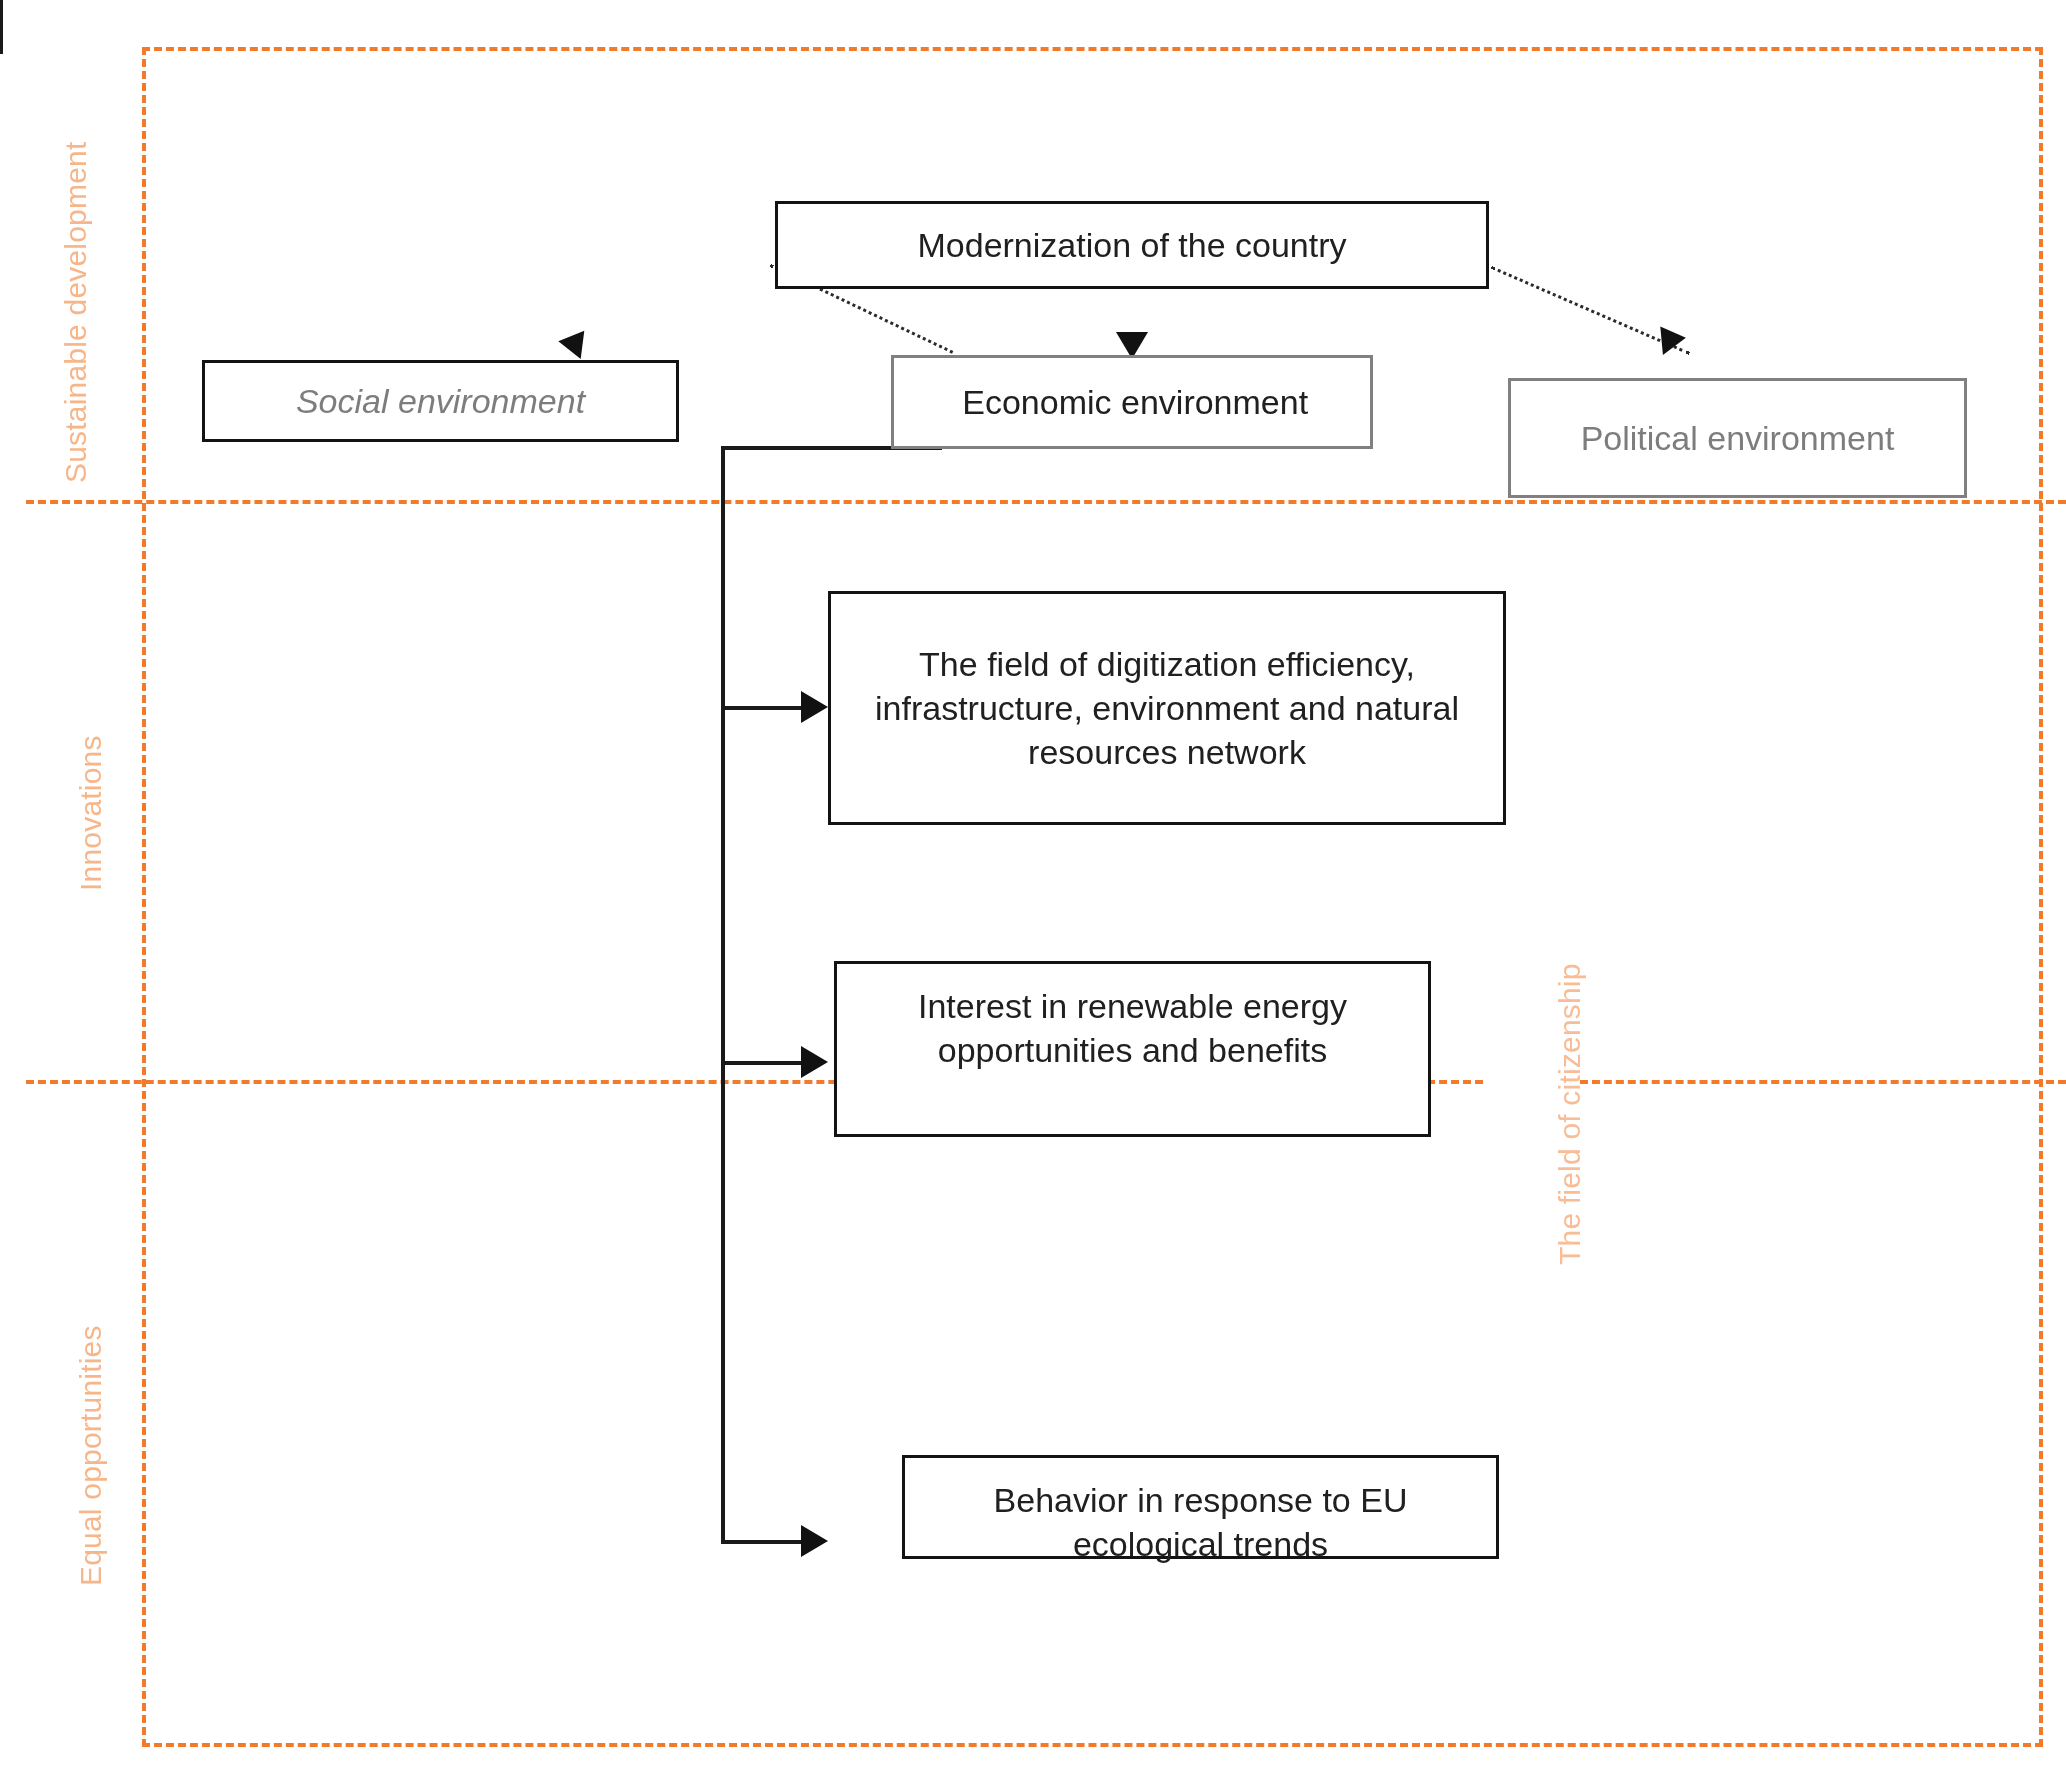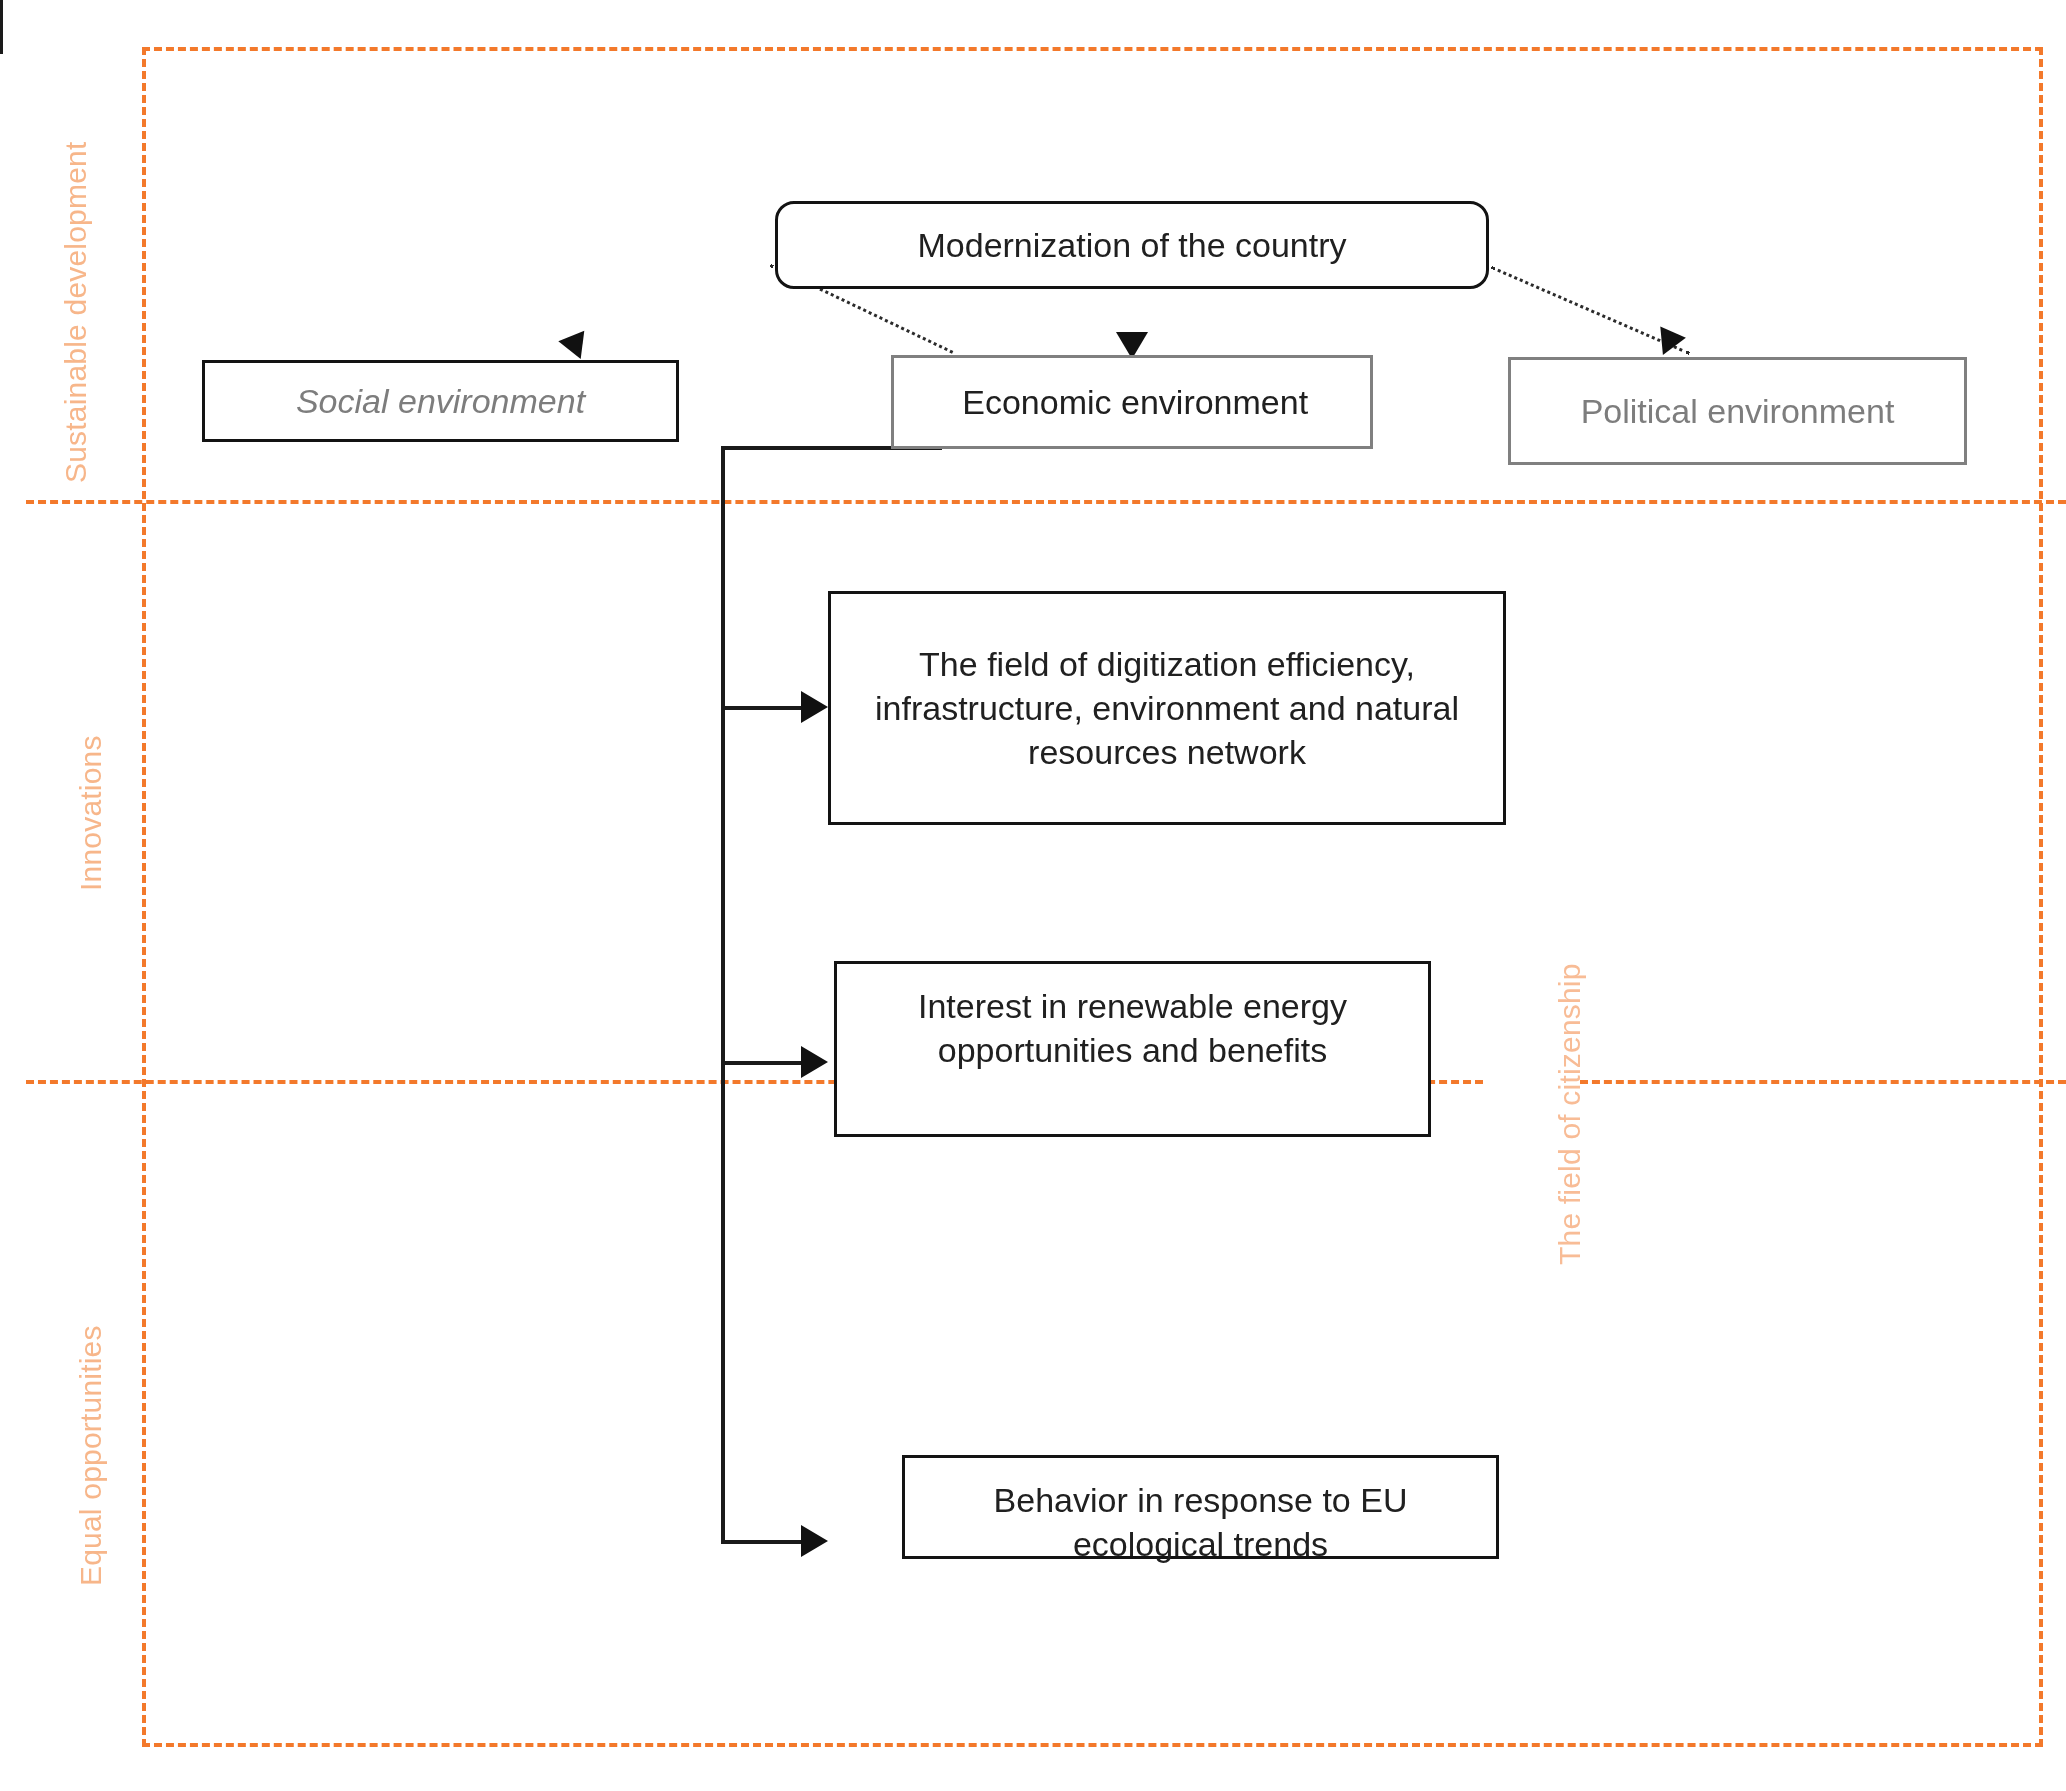--- a/index.html
+++ b/index.html
@@ -64,24 +64,24 @@
     font-size: 34px;
     line-height: 1.30;
     color: #202020;
     padding: 4.5px 13.6px;
   }
   .node.black-border { border: 3.8px solid #131313; }
   .node.gray-border  { border: 3.8px solid #808080; }
   .node.gray-text    { color: #7D7D7D; }
   .node.top-text     { align-items: flex-start; padding-top: 19.6px; }
 
-  #node-modernization { left: 775px; top: 201px;  width: 714px; height: 88px; border-radius: 19px; }
+  #node-modernization { left: 775px; top: 201px;  width: 714px; height: 88px; }
   #node-social        { left: 202px;  top: 360px;  width: 477px; height: 82px; font-style: italic; }
   #node-economic      { left: 891px; top: 355px;  width: 482px; height: 94px; padding-left: 20px; }
-  #node-political     { left: 1508px; top: 357px;  width: 459px; height: 108px; }
+  #node-political     { left: 1508px; top: 378px;  width: 459px; height: 120px; }
   #node-digitization  { left: 828px; top: 591px;  width: 678px; height: 234px; }
   #node-renewable     { left: 834px; top: 961px; width: 597px; height: 176px; }
   #node-behavior      { left: 878px; top: 1455px; width: 597px; height: 104px; margin-left: 24px; }
 
   
   .line-v, .line-h {
     position: absolute;
     background: #1a1a1a;
   }
   .line-v { width: 3.8px; }

